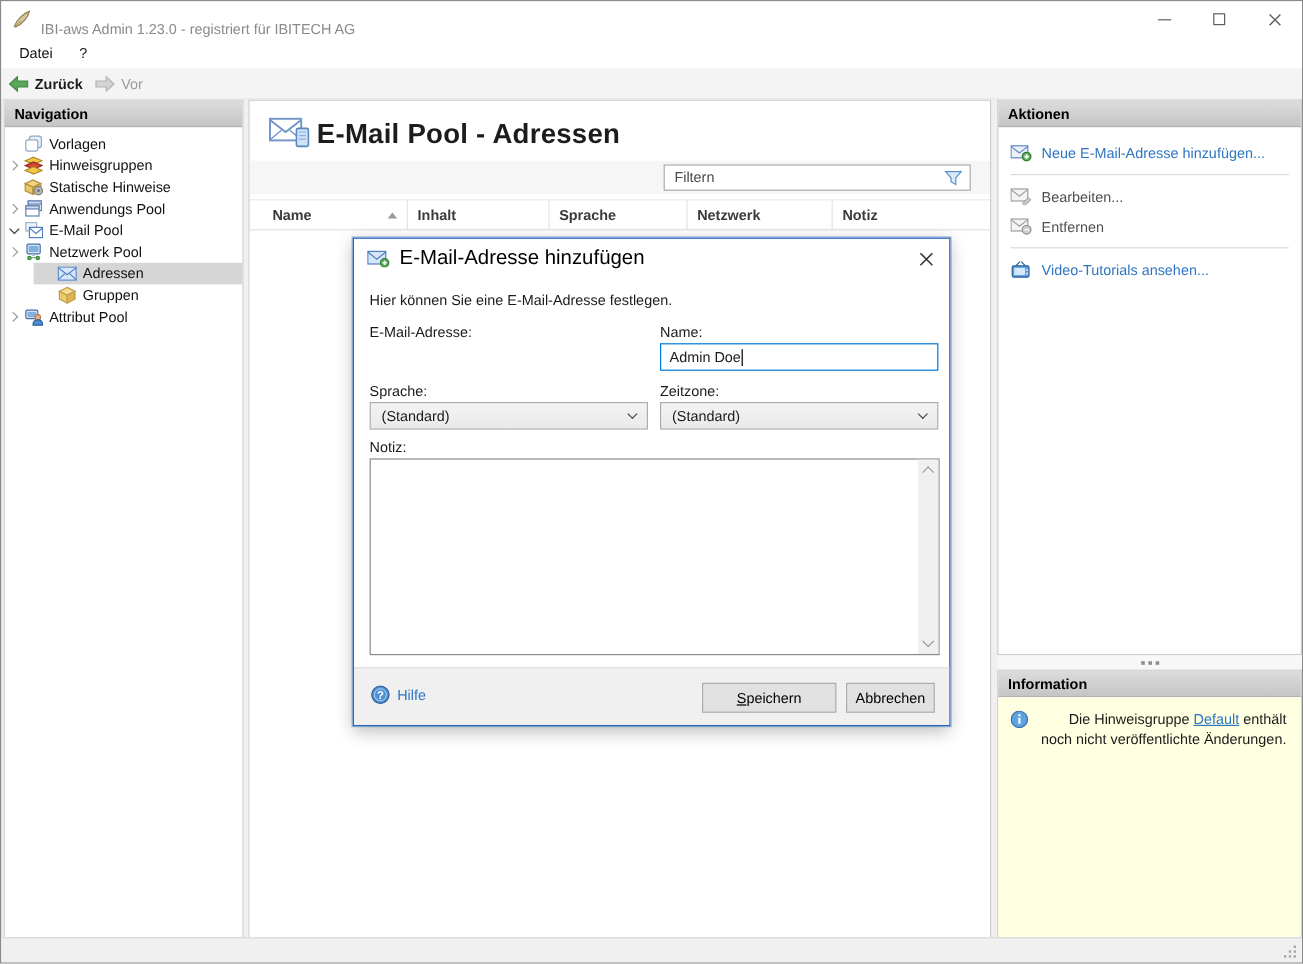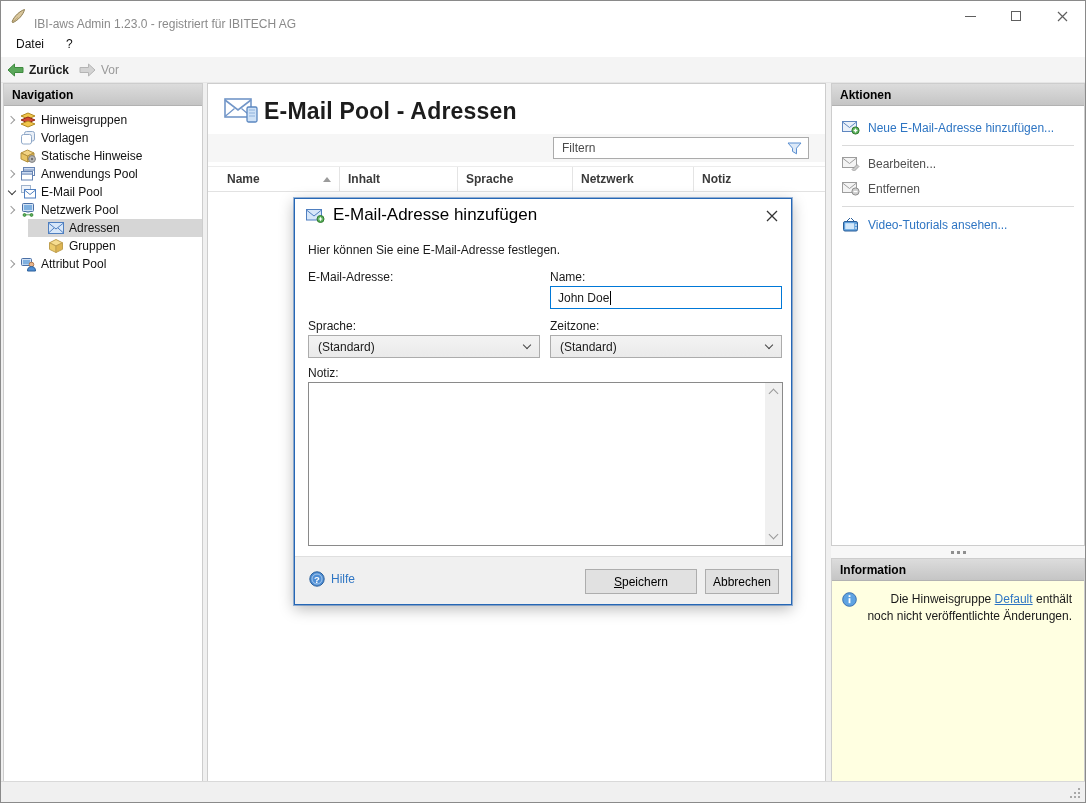--- a/index.html
+++ b/index.html
@@ -146,39 +146,39 @@
           <path d="M9.5 1 L16 7 L9.5 13 L9.5 9.5 H1 V4.5 H9.5 Z" fill="#d3d3d3" stroke="#b4b4b4"></path>
         </svg>
       <span class="tlabel">Vor</span>
     </div>
   </div>
 
   <div class="panel nav-panel">
     <div class="panel-header">Navigation</div>
     <div class="tree">
       <div class="trow">
+        <span class="chv n"></span>
+        <span class="ticon">
+          <svg width="16" height="16" viewBox="0 0 16 16">
+              <rect x="4.5" y="1.5" width="10" height="9.5" rx="2" fill="#e9eff7" stroke="#8fa8c8"></rect>
+              <rect x="1.5" y="4.5" width="10" height="9.5" rx="2" fill="#ffffff" stroke="#8fa8c8"></rect>
+            </svg>
+        </span>
+        <span class="tlabel">Vorlagen</span>
+      </div>
+      <div class="trow">
         <span class="chv c"></span>
         <span class="ticon">
           <svg width="16" height="16" viewBox="0 0 16 16">
               <path d="M8 1 L15 4 L8 7 L1 4 Z" fill="#f2c64b" stroke="#b18a23"></path>
               <path d="M8 5 L15 8 L8 11 L1 8 Z" fill="#d24a35" stroke="#93291a"></path>
               <path d="M8 9 L15 12 L8 15 L1 12 Z" fill="#f2c64b" stroke="#b18a23"></path>
             </svg>
         </span>
         <span class="tlabel">Hinweisgruppen</span>
-      </div>
-      <div class="trow">
-        <span class="chv n"></span>
-        <span class="ticon">
-          <svg width="16" height="16" viewBox="0 0 16 16">
-              <rect x="4.5" y="1.5" width="10" height="9.5" rx="2" fill="#e9eff7" stroke="#8fa8c8"></rect>
-              <rect x="1.5" y="4.5" width="10" height="9.5" rx="2" fill="#ffffff" stroke="#8fa8c8"></rect>
-            </svg>
-        </span>
-        <span class="tlabel">Vorlagen</span>
       </div>
       <div class="trow">
         <span class="chv n"></span>
         <span class="ticon">
           <svg width="16" height="16" viewBox="0 0 16 16">
               <path d="M1 5 L7.5 2 L14 5 L7.5 8 Z" fill="#f2d382" stroke="#b3913f"></path>
               <path d="M1 5 V11 L7.5 14 V8 Z" fill="#e9c565" stroke="#b3913f"></path>
               <path d="M14 5 V11 L7.5 14 V8 Z" fill="#d8b252" stroke="#b3913f"></path>
               <circle cx="12" cy="11" r="3.4" fill="#b9b9b9" stroke="#7e7e7e"></circle>
               <circle cx="12" cy="11" r="1.2" fill="#6e6e6e"></circle>
@@ -397,21 +397,21 @@
           </svg>
       </span>
     </div>
 
     <div class="dlg-desc">Hier können Sie eine E-Mail-Adresse festlegen.</div>
 
     <div class="dlg-label" style="left:13px;top:71px;">E-Mail-Adresse:</div>
     <div class="dlg-label" style="left:255px;top:71px;">Name:</div>
 
     <div class="fld focus" style="left:255px;top:87px;">
-      <span>John Doe</span>
+      <span>Admin Doe</span>
         <span class="caret"></span>
     </div>
 
     <div class="dlg-label" style="left:13px;top:120px;">Sprache:</div>
     <div class="dlg-label" style="left:255px;top:120px;">Zeitzone:</div>
 
     <div class="combo" style="left:13px;top:136px;">
       <span>(Standard)</span>
       <span class="cchv"></span>
     </div>

